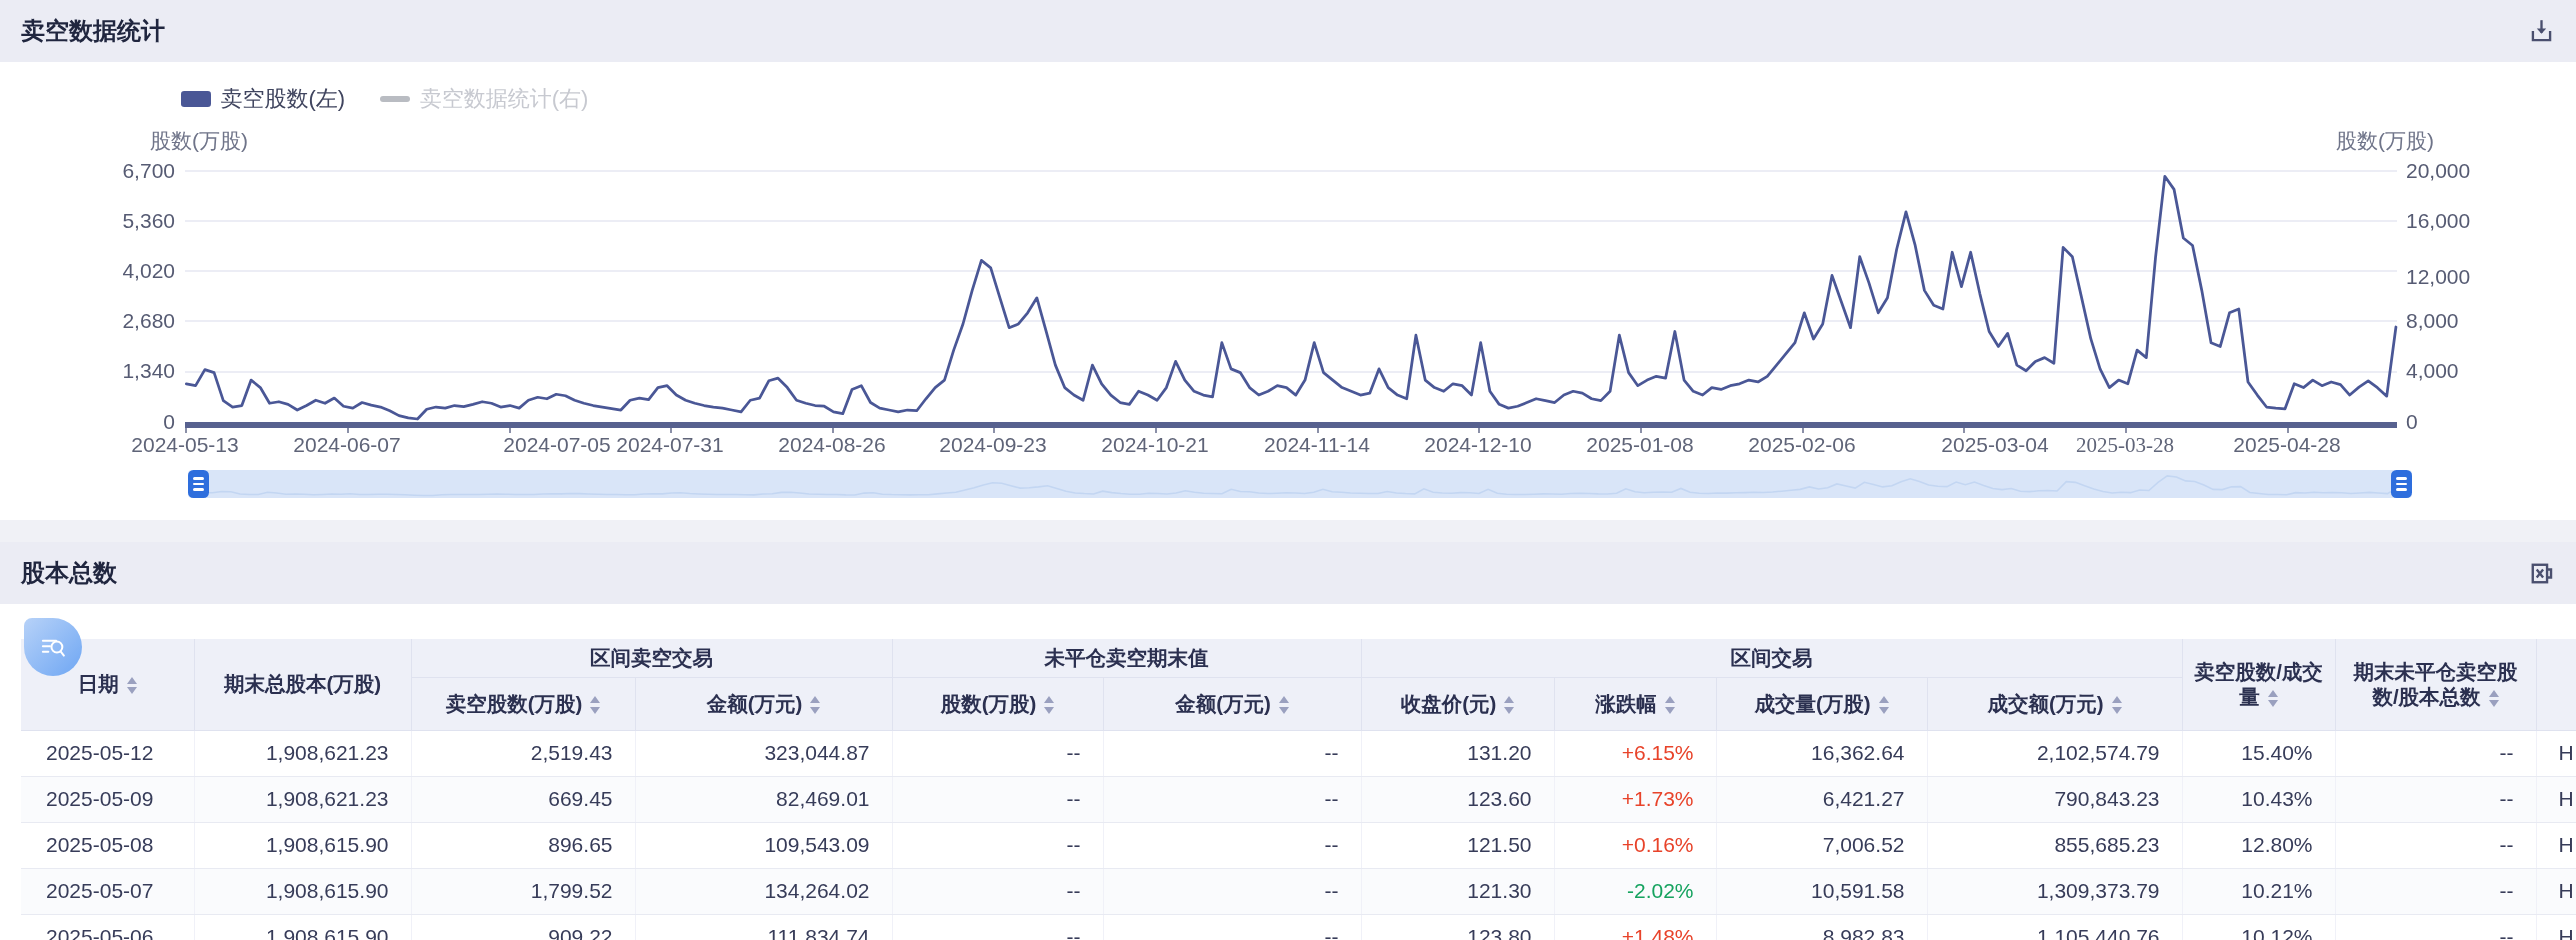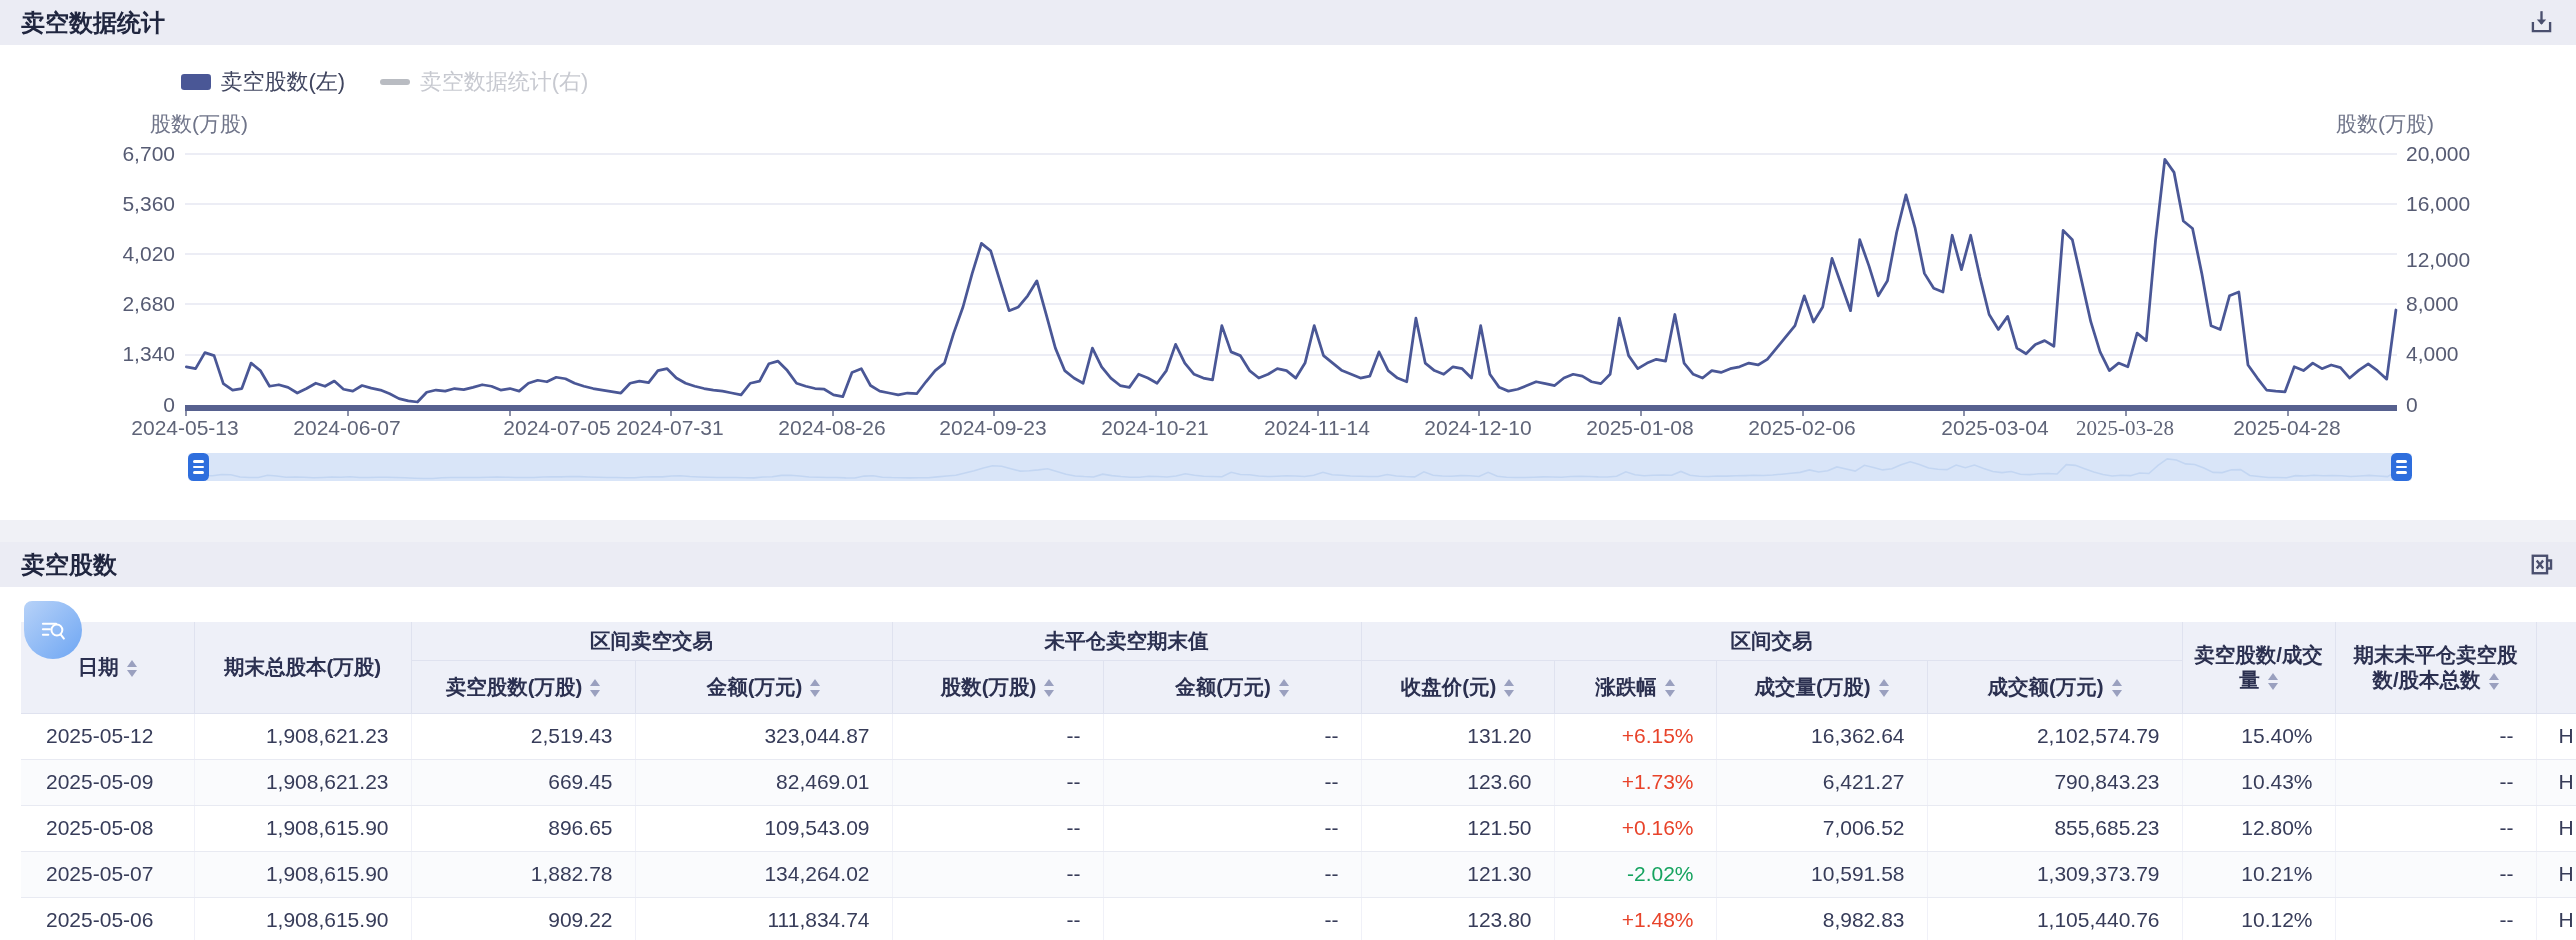--- a/index.html
+++ b/index.html
@@ -4,21 +4,21 @@
 <style>
   html,body{margin:0;padding:0;}
   body{
     width:2576px;height:941px;overflow:hidden;position:relative;
     background:#f0f1f6;
     font-family:"Liberation Sans","DejaVu Sans",sans-serif;
     color:#373c59;
   }
   .panel{position:absolute;left:0;width:2576px;background:#ffffff;}
   .panel-header{
-    height:45px;background:#ebecf4;display:flex;align-items:center;
+    height:62px;background:#ebecf4;display:flex;align-items:center;
     justify-content:space-between;padding:0 21px;box-sizing:border-box;
   }
   .panel-title{font-size:24px;font-weight:bold;color:#20263f;}
   .hdr-icon{width:27px;height:27px;display:flex;align-items:center;justify-content:center;cursor:pointer;}
 
   
   #chart-panel{top:0;height:520px;}
   #chart-body{position:relative;height:475px;}
   #legend{position:absolute;top:22px;left:181px;display:flex;align-items:center;gap:35px;}
   .legend-item{display:flex;align-items:center;gap:9.5px;cursor:pointer;}
@@ -171,21 +171,21 @@
           <i></i>
           <i></i>
           <i></i>
         </div>
     </div>
   </div>
 </section>
 
 <section class="panel" id="table-panel">
   <div class="panel-header">
-    <div class="panel-title">卖空股数</div>
+    <div class="panel-title">股本总数</div>
     <div class="hdr-icon">
       <svg width="27" height="27" viewBox="0 0 34 34" fill="none" stroke="#4a4f6e" stroke-width="3">
         <rect x="6" y="6" width="18" height="22"></rect>
         <path d="M11 12 L19 22 M19 12 L11 22"></path>
         <path d="M24 12 L29 12 L29 22 L24 22"></path>
       </svg>
     </div>
   </div>
   <div id="table-area">
     <div id="filter-badge">
@@ -310,21 +310,21 @@
             <td class="c-change pos">+0.16%</td>
             <td class="c-volume">7,006.52</td>
             <td class="c-turnover">855,685.23</td>
             <td class="c-ratio">12.80%</td>
             <td class="c-end-ratio">--</td>
             <td class="c-extra">H</td>
           </tr>
           <tr>
             <td class="c-date">2025-05-07</td>
             <td class="c-capital">1,908,615.90</td>
-            <td class="c-short-shares">1,882.78</td>
+            <td class="c-short-shares">1,799.52</td>
             <td class="c-short-amount">134,264.02</td>
             <td class="c-open-shares">--</td>
             <td class="c-open-amount">--</td>
             <td class="c-close">121.30</td>
             <td class="c-change neg">-2.02%</td>
             <td class="c-volume">10,591.58</td>
             <td class="c-turnover">1,309,373.79</td>
             <td class="c-ratio">10.21%</td>
             <td class="c-end-ratio">--</td>
             <td class="c-extra">H</td>

